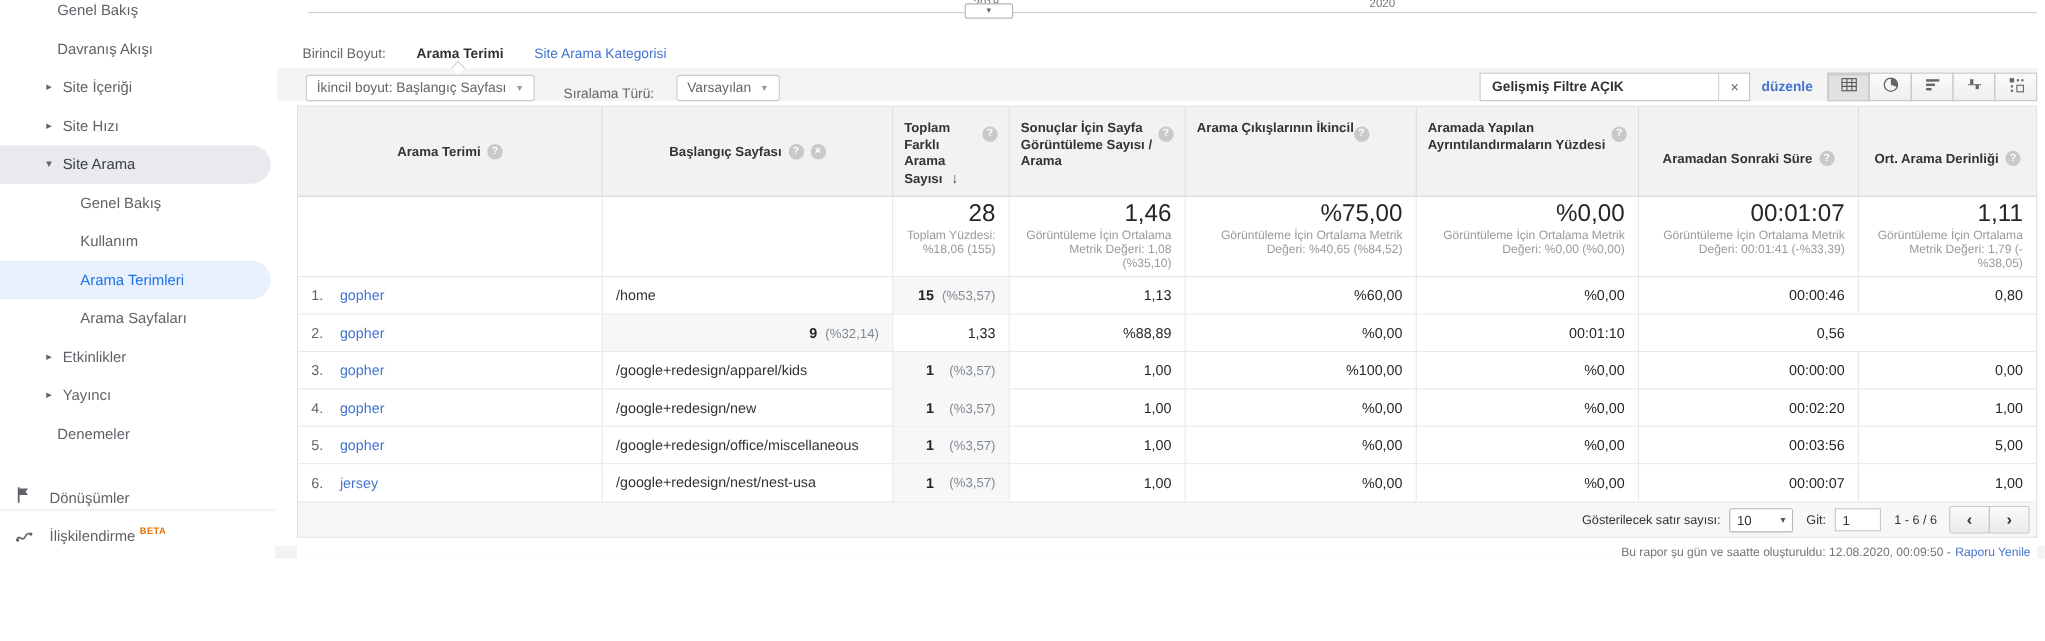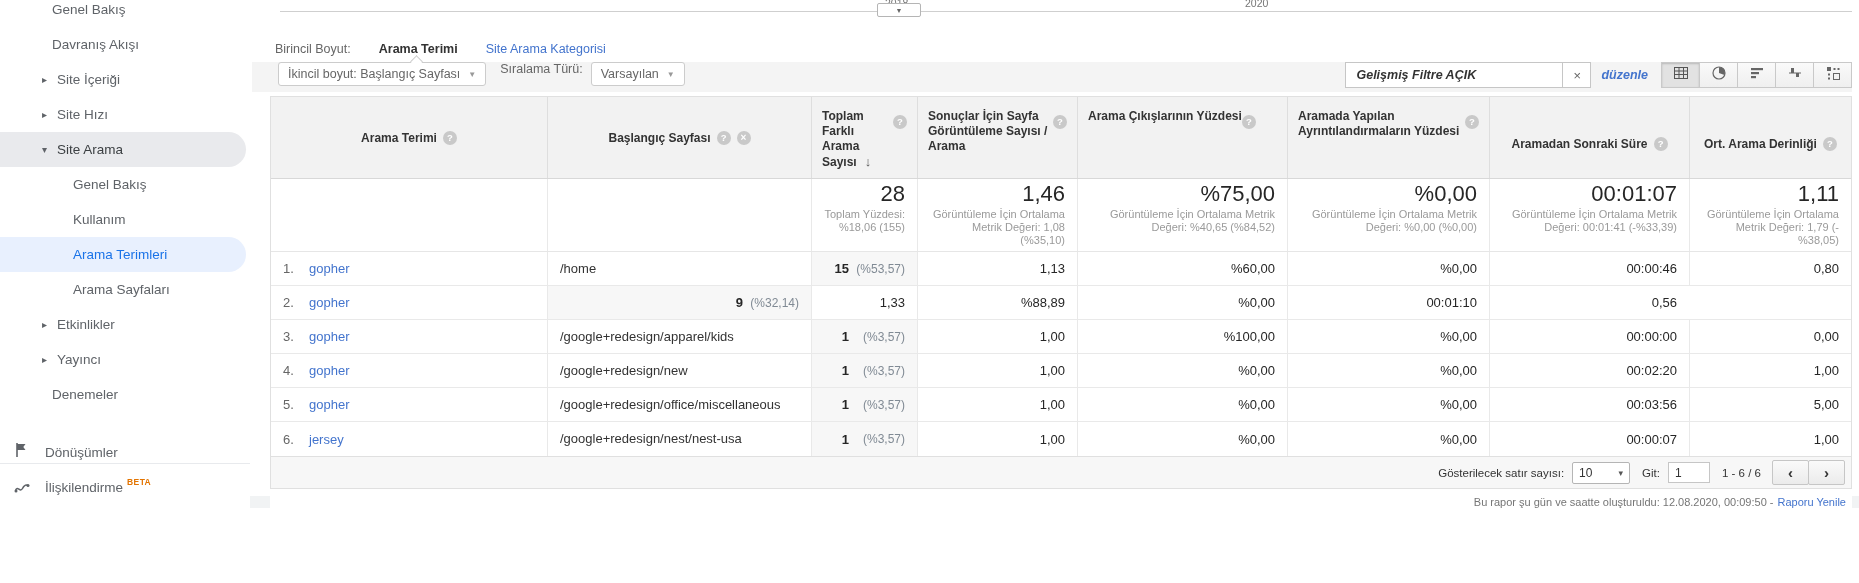--- a/index.html
+++ b/index.html
@@ -37,26 +37,26 @@
   .tick-2020 { left:975px; }
   .slider-handle { position:absolute; left:607px; top:3px; width:44px; height:14px; background:#fff; border:1px solid #b5b5b5; border-radius:2px; display:flex; align-items:center; justify-content:center; cursor:pointer; }
   .slider-handle .caret { font-size:7px; color:#666; line-height:1; }
 
   
   .primary-row { height:26px; display:flex; align-items:center; gap:28px; padding-left:5px; font-size:12.5px; color:#666; }
   .dim-selected { color:#333; font-weight:bold; cursor:pointer; }
   a.dim-link, .edit-link, .refresh-link { color:#4374cd; text-decoration:none; cursor:pointer; }
 
   
-  .toolbar { position:relative; margin-left:-18px; width:1600px; height:30px; background:#f4f4f4; display:flex; align-items:flex-start; padding-left:26px; }
+  .toolbar { position:relative; margin-left:-18px; width:1600px; height:30px; background:#f4f4f4; display:flex; align-items:flex-end; padding-left:26px;gap:12px; }
   .notch { position:absolute; left:160px; top:-5px; width:9px; height:9px; background:#fff; border-left:1px solid #ccc; border-top:1px solid #ccc; transform:rotate(45deg); }
   .tb-btn { height:24px; background:#fff; border:1px solid #ccc; border-radius:3px; display:inline-flex; align-items:center; padding:0 9px; font-size:12.5px; color:#666; cursor:pointer; gap:8px; }
   .dd-caret { font-size:8px; color:#999; }
   .tb-label { font-size:12.5px; color:#666; margin:0 8px 0 14px; }
-  .tb-right { margin-left:auto; display:flex; align-items:center;font-style:italic; }
+  .tb-right { margin-left:auto; display:flex; align-items:center; }
   .filter-box { width:218px; height:26px; background:#fff; border:1px solid #c6c6c6; display:flex; align-items:center; padding:0 10px; font-size:12.5px; font-weight:bold; color:#333; cursor:pointer; }
   .filter-close { width:28px; height:26px; border:1px solid #c6c6c6; border-left:none; background:#fff; display:flex; align-items:center; justify-content:center; color:#666; font-size:13px; cursor:pointer; }
   .edit-link { font-size:12.5px; font-weight:bold; margin:0 14px 0 10px; }
   .view-toggles { display:flex; }
   .vt-btn { width:39px; height:26px; border:1px solid #c9c9c9; background:linear-gradient(#fafafa,#efefef); display:flex; align-items:center; justify-content:center; margin-left:-1px; cursor:pointer; }
   .vt-btn.active { background:#e2e2e2; box-shadow:inset 0 1px 2px rgba(0,0,0,.18); }
 
   
   .data-table { margin-top:4px; border:1px solid #e0e0e0; background:#fff; }
   .grid-row { display:grid; grid-template-columns:276px 264px 106px 160px 210px 202px 200px 162px; }
@@ -287,21 +287,21 @@
           </div>
           <div class="th c2 left">
             <div class="th-line"><span class="th-label">Toplam Farklı Arama Sayısı</span><span class="sort-arrow">↓</span></div>
             <span class="qi">?</span>
           </div>
           <div class="th c3 left">
             <div class="th-line"><span class="th-label">Sonuçlar İçin Sayfa Görüntüleme Sayısı / Arama</span></div>
             <span class="qi">?</span>
           </div>
           <div class="th c4 left">
-            <div class="th-line"><span class="th-label">Arama Çıkışlarının Yüzdesi</span></div>
+            <div class="th-line"><span class="th-label">Arama Çıkışlarının İkincil</span></div>
             <span class="qi">?</span>
           </div>
           <div class="th c5 left">
             <div class="th-line"><span class="th-label">Aramada Yapılan Ayrıntılandırmaların Yüzdesi</span></div>
             <span class="qi">?</span>
           </div>
           <div class="th c6 mid">
             <div class="th-line">
               <span class="th-label">Aramadan Sonraki Süre</span>
               <span class="qi">?</span>

